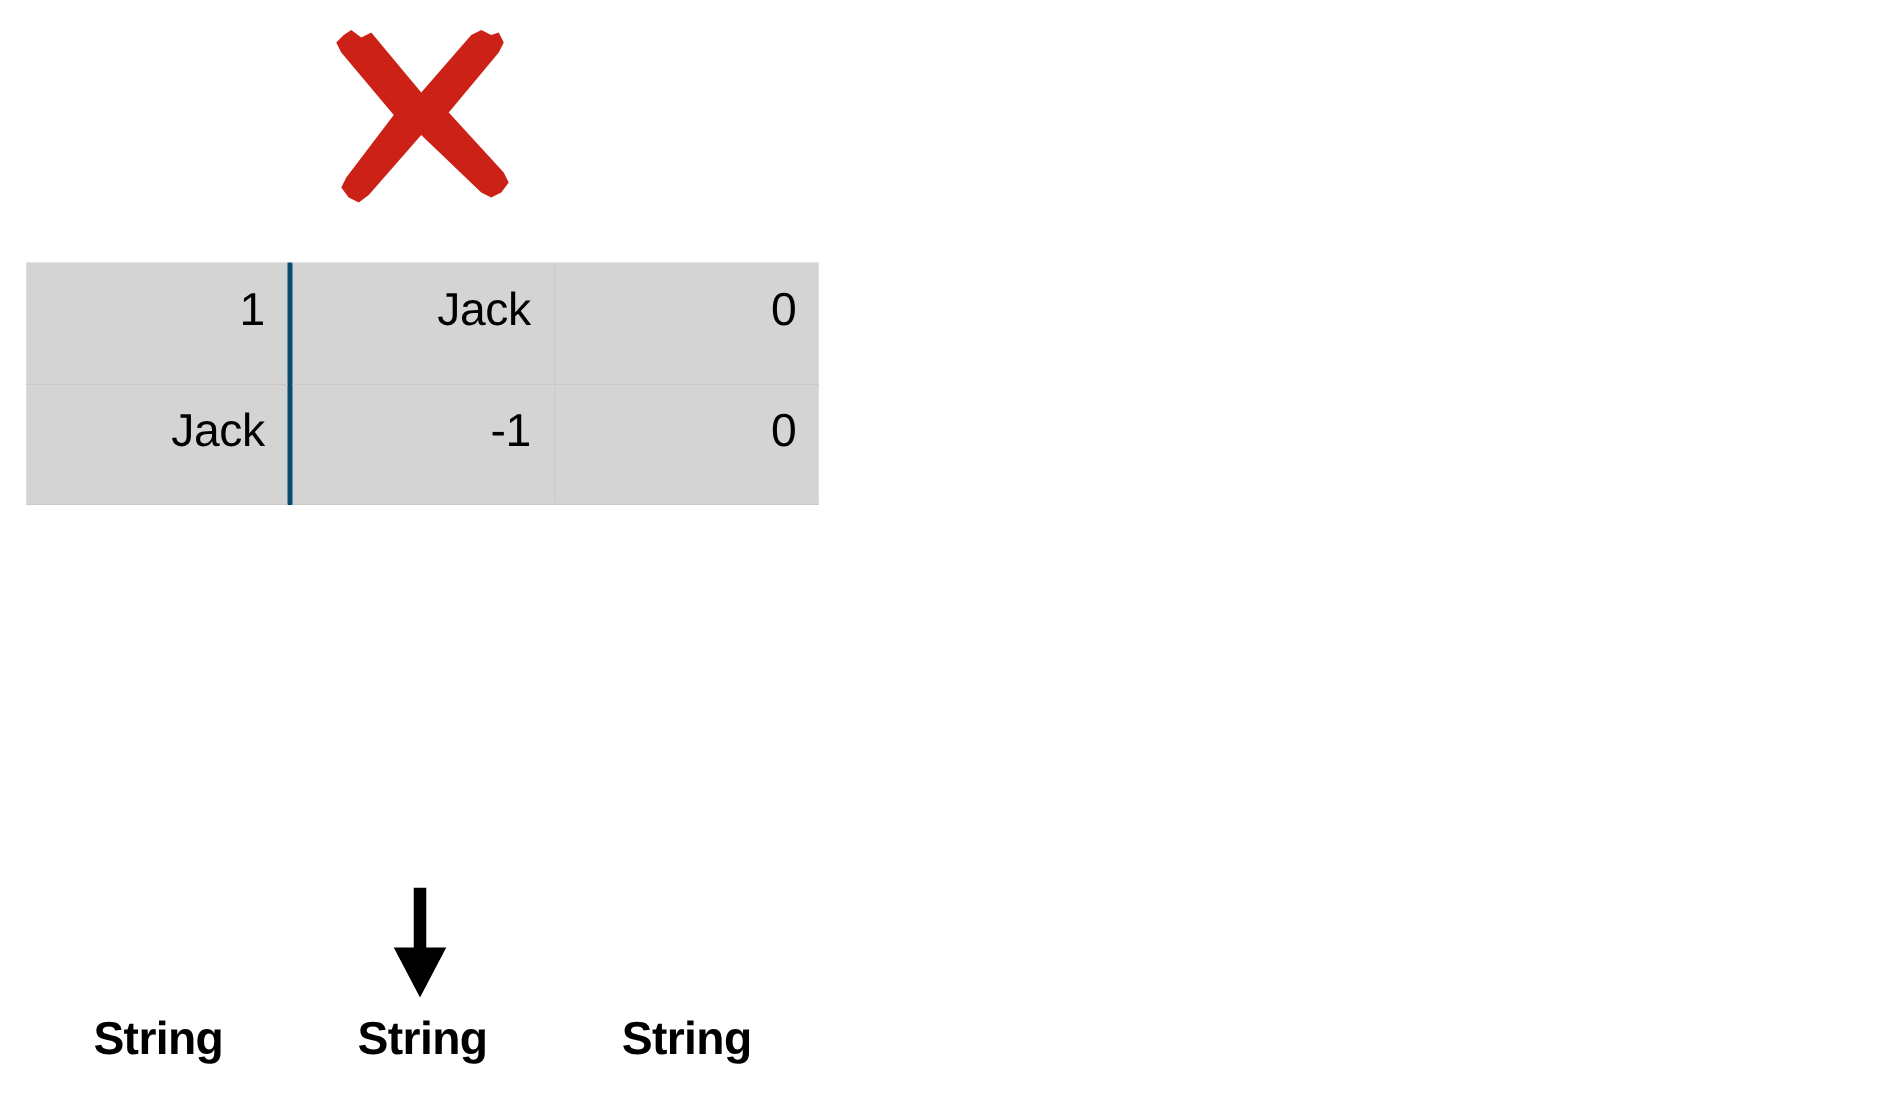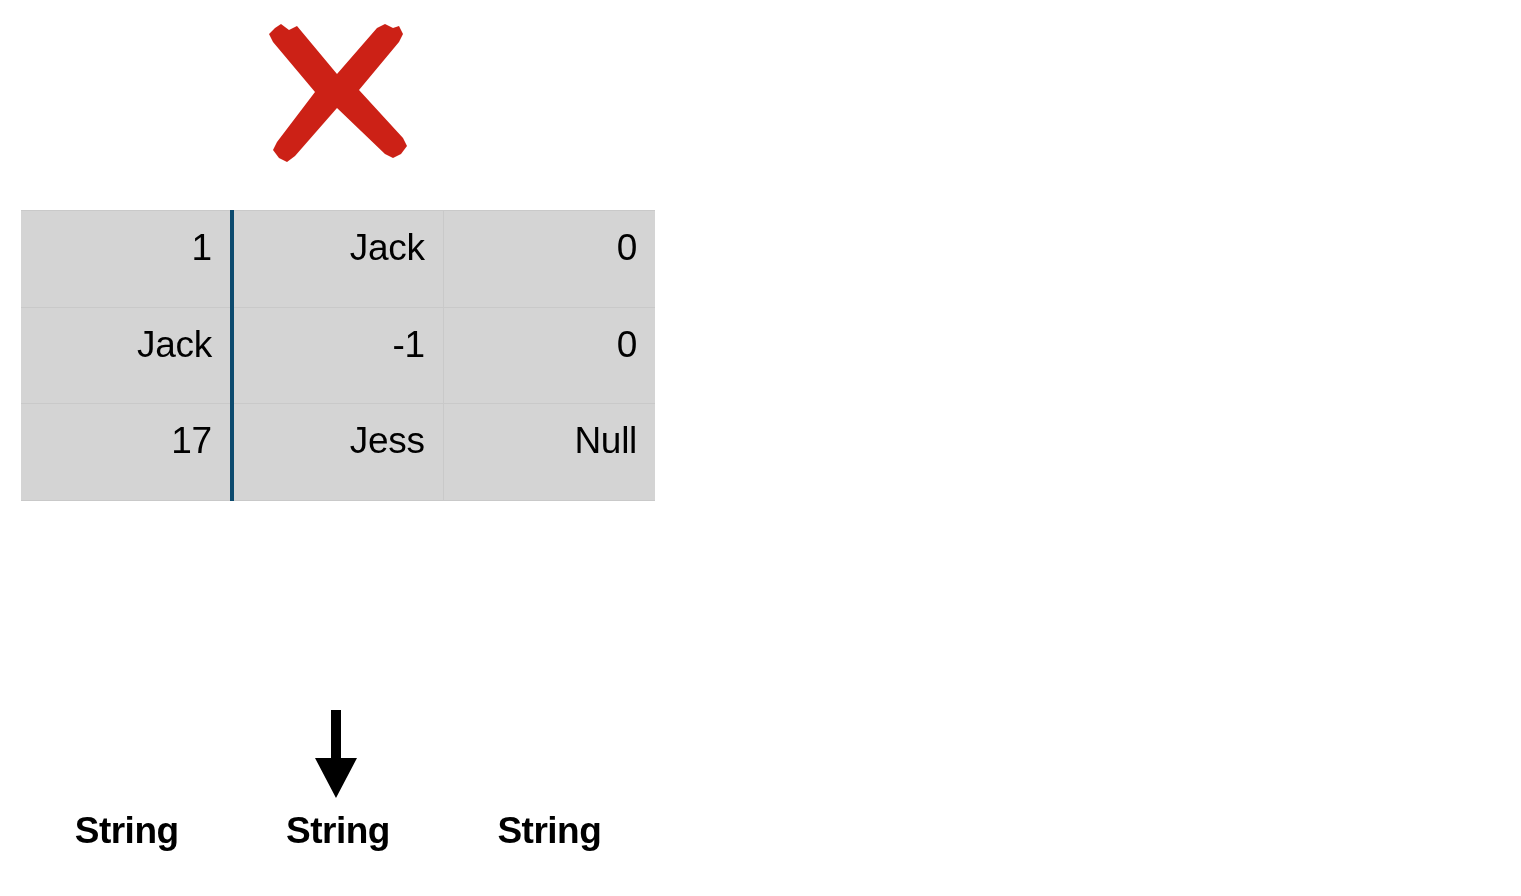--- a/index.html
+++ b/index.html
@@ -134,31 +134,20 @@
         <td class="c0 fill-gray">
             <span class="cellpad">Jack</span>
           </td>
         <td class="c1 fill-gray sep-strong">
             <span class="cellpad">-1</span>
           </td>
         <td class="c2 fill-gray sep-light">
             <span class="cellpad">0</span>
           </td>
       </tr>
-      <tr>
-        <td class="c0 fill-gray">
-            <span class="cellpad">17</span>
-          </td>
-        <td class="c1 fill-gray sep-strong">
-            <span class="cellpad">Jess</span>
-          </td>
-        <td class="c2 fill-gray sep-light">
-            <span class="cellpad">Null</span>
-          </td>
-      </tr>
     </tbody>
   </table>
 
   <div class="arrow arrow-bad">
     <svg viewBox="0 0 46 88" xmlns="http://www.w3.org/2000/svg">
       <path d="M18 0 H28 V48 H44 L23 88 L2 48 H18 Z" fill="#000000"></path>
     </svg>
   </div>
 
   <div class="typerow typerow-bad">

